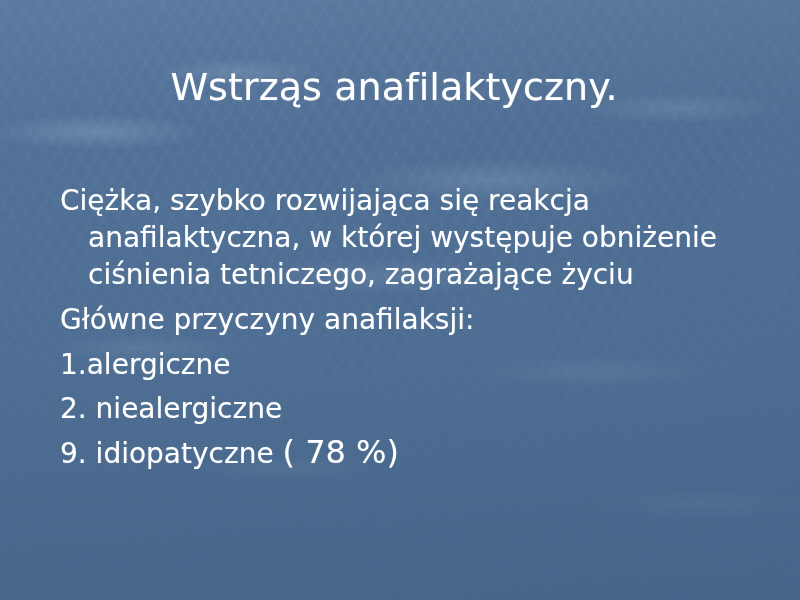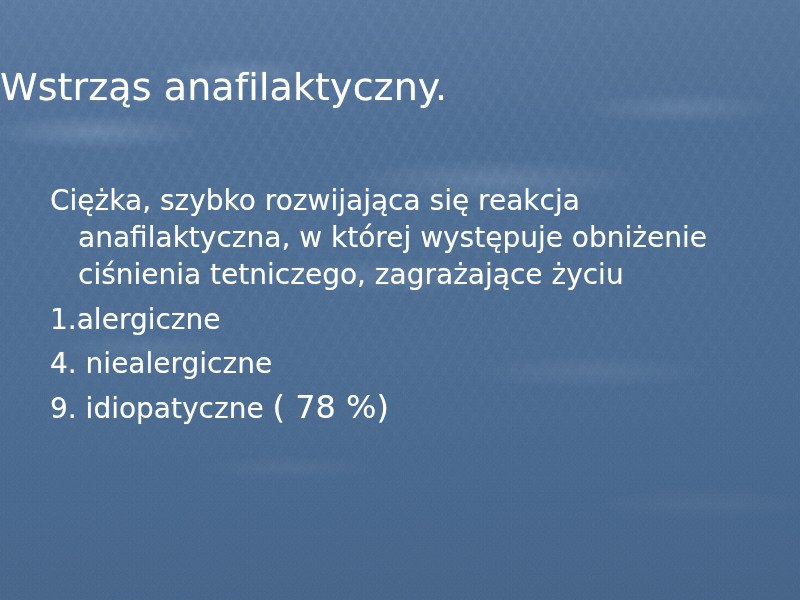--- a/index.html
+++ b/index.html
@@ -83,33 +83,33 @@
     z-index: 2;
     width: 100%;
     height: 100%;
   }
 
   .slide-title {
     position: absolute;
     left: 0;
     top: 64px;
     width: 788px;
-    text-align: left;
+    text-align: center;
     font-size: 38px;
     line-height: 46px;
     font-weight: 400;
     letter-spacing: 0.1px;
     color: #ffffff;
     text-shadow: 0 0 1px rgba(225,242,252,0.55);
     white-space: nowrap;
   }
 
   .body-block {
     position: absolute;
-    left: 50px;
+    left: 60px;
     top: 182px;
     width: 720px;
   }
 
   .para {
     font-size: 28px;
     line-height: 37px;
     font-weight: 400;
     color: #ffffff;
     text-shadow: 0 0 1px rgba(220,238,250,0.45);
@@ -144,22 +144,23 @@
   <div class="bg-layer bg-vignette"></div>
 
   <div class="content">
 
     <div class="slide-title">Wstrząs anafilaktyczny.</div>
 
     <div class="body-block">
 
       <p class="para para-hanging">Ciężka, szybko rozwijająca się reakcja anafilaktyczna, w której występuje obniżenie ciśnienia tetniczego, zagrażające życiu</p>
 
+      <p class="para para-plain">Główne przyczyny anafilaksji:</p>
 
       <p class="para para-item">1.alergiczne</p>
 
-      <p class="para para-item">4. niealergiczne</p>
+      <p class="para para-item">2. niealergiczne</p>
 
       <p class="para para-item"><span>9. idiopatyczne </span><span class="big-frag">( 78 %)</span></p>
 
     </div>
   </div>
 </div>
 
 </body></html>

